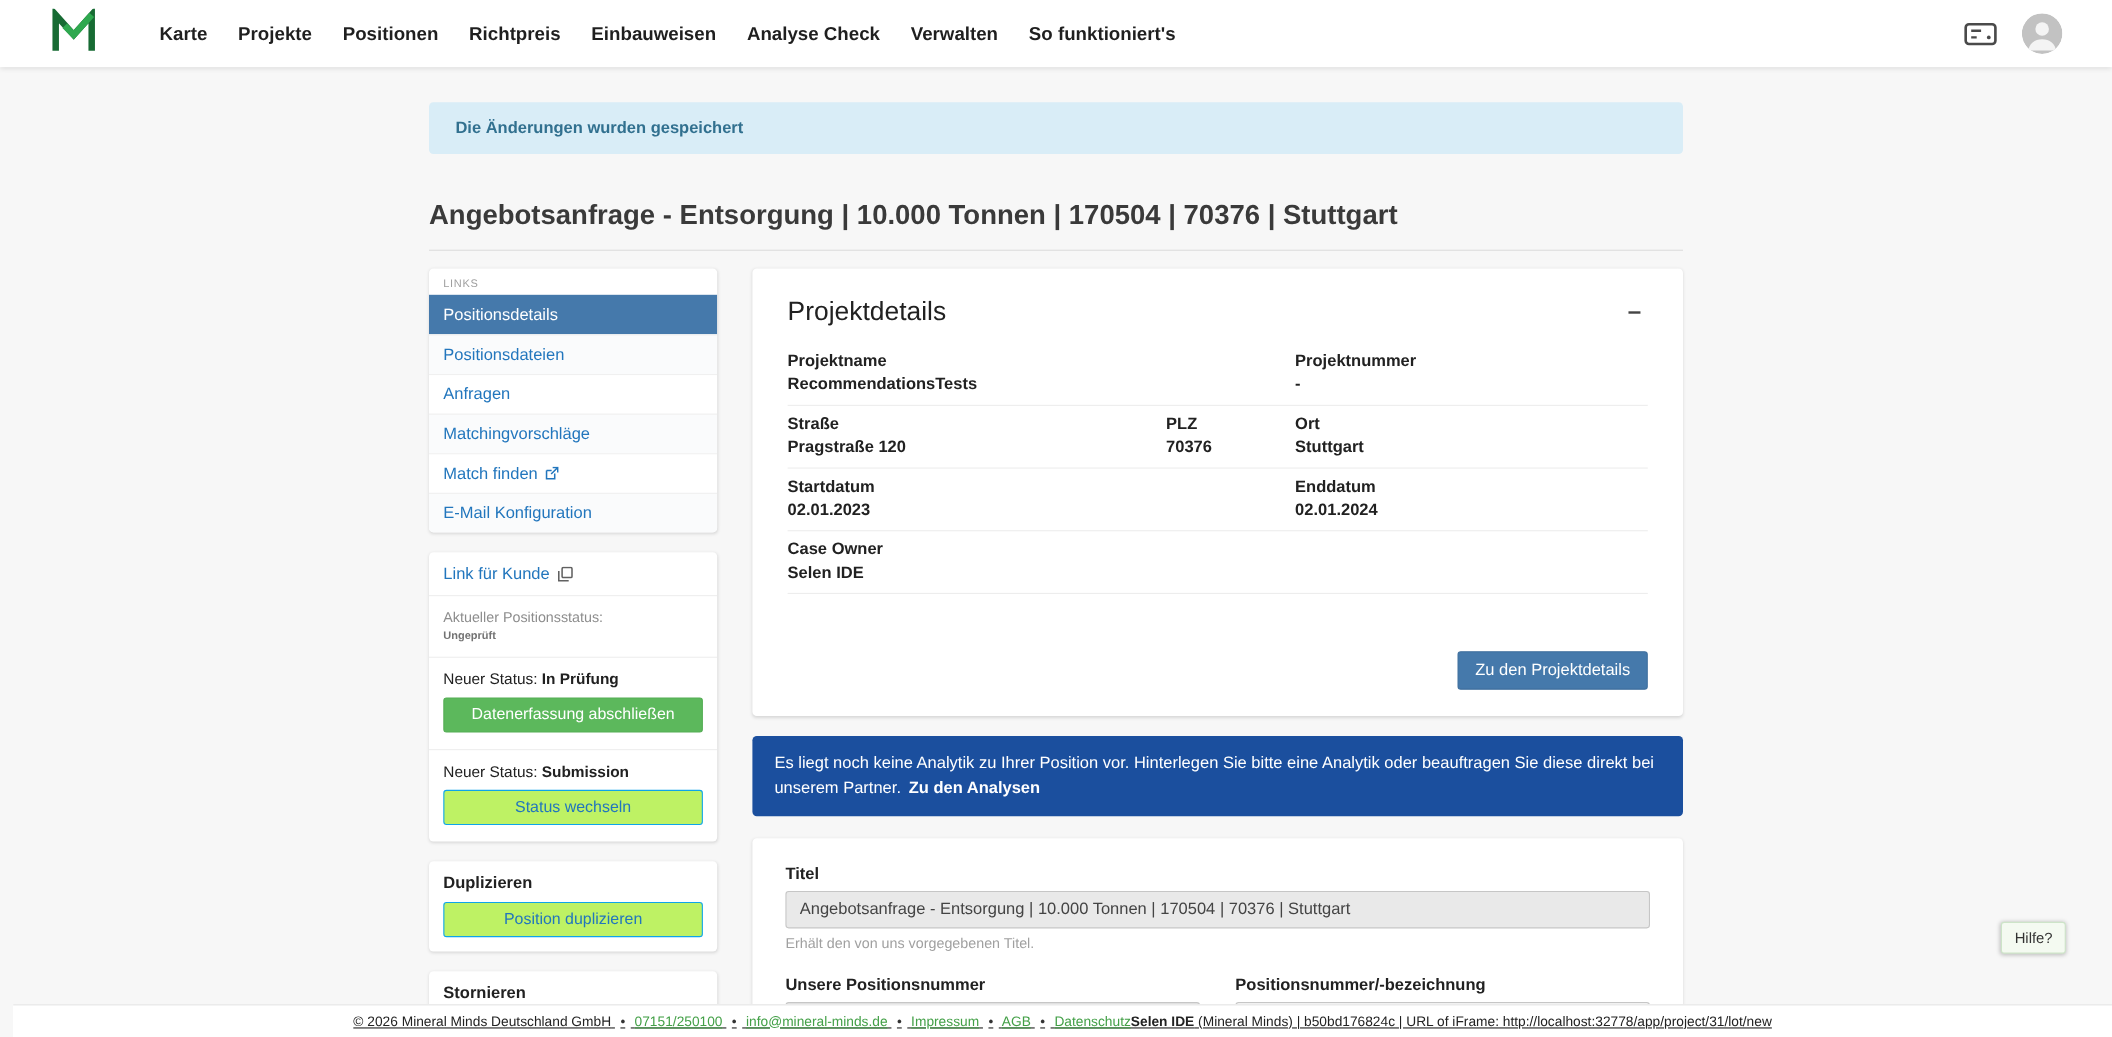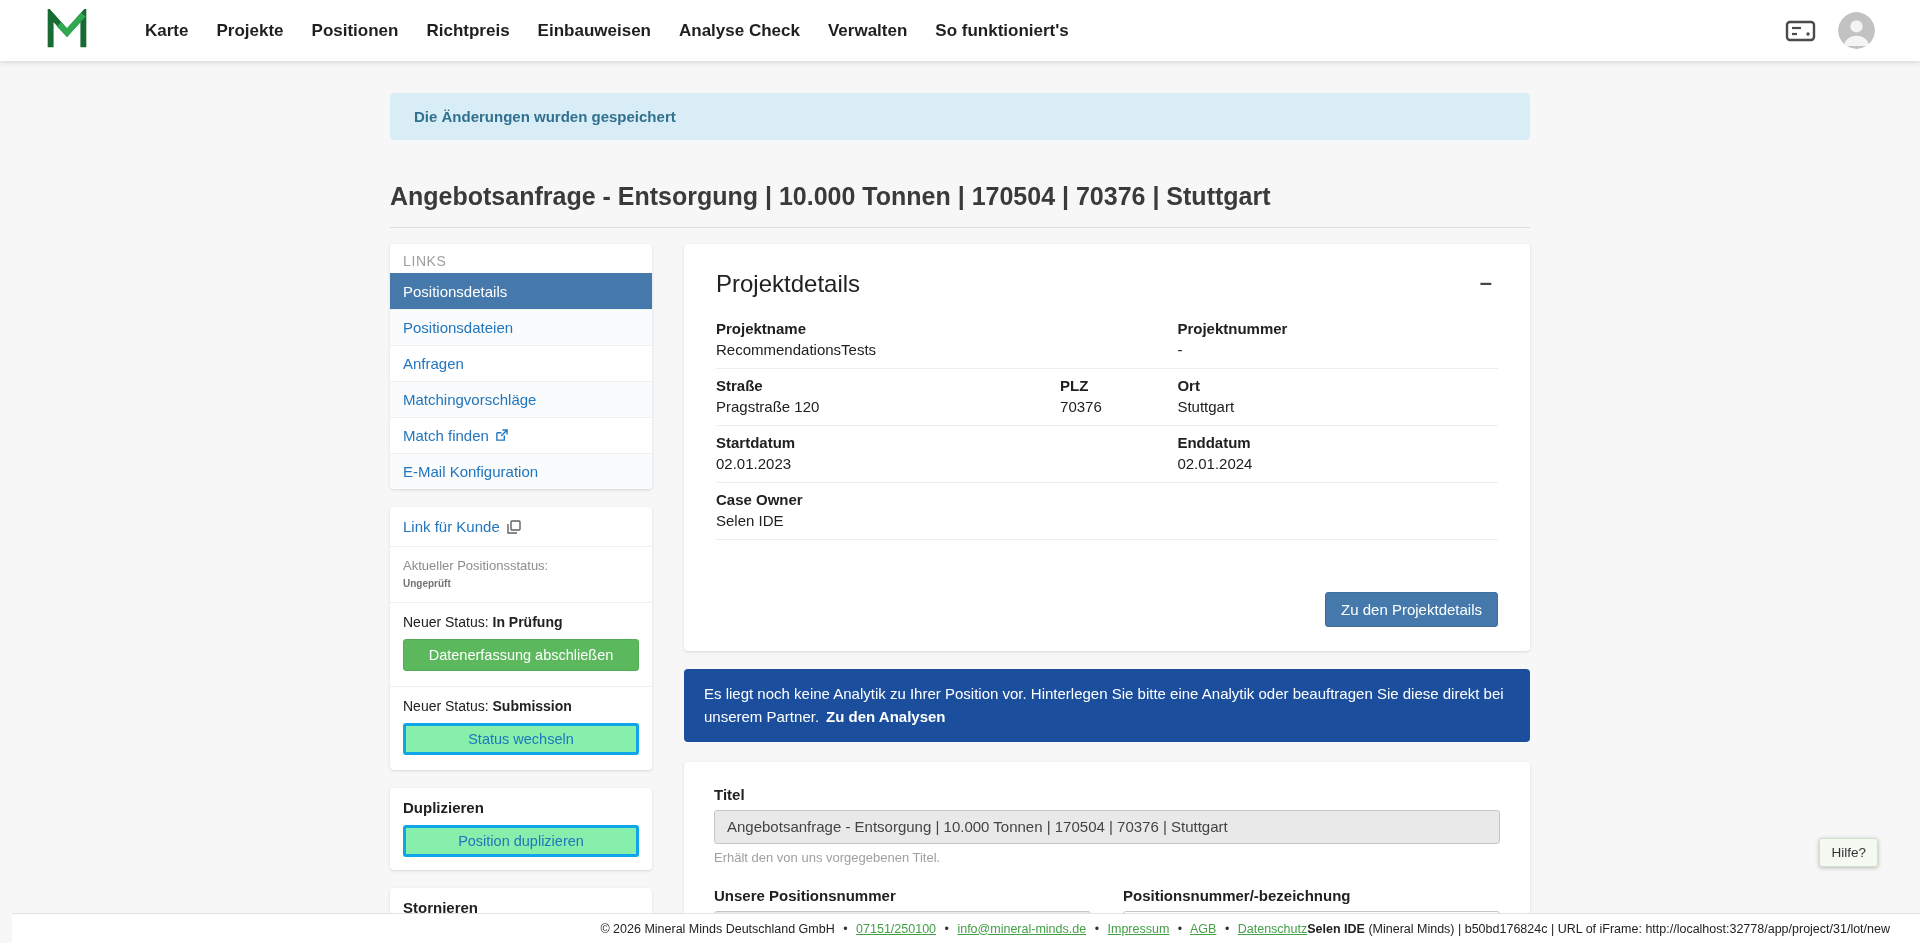--- a/index.html
+++ b/index.html
@@ -46,21 +46,21 @@
   .sidebar { width:262px; flex:none; }
   .main-col { flex:1; min-width:0; }
 
   .card {
     background:#fff; border-radius:4px;
     box-shadow:0 1px 3px rgba(0,0,0,.13);
     margin-bottom:18px; overflow:hidden;
   }
 
   
-  .links-header { padding:9px 13px 4px; font-size:14px; letter-spacing:.6px; color:#9e9e9e; }
+  .links-header { padding:9px 13px 4px; font-size:10px; letter-spacing:.6px; color:#9e9e9e; }
   .side-list .side-item {
     display:flex; align-items:center; gap:6px;
     padding:9px 13px; font-size:15px; color:#2276bd;
     border-top:1px solid #f0f0f0; cursor:pointer;
   }
   .side-list .side-item:nth-child(even) { background:#fafbfc; }
   .side-list .side-item.active {
     background:#4579ab; color:#fff; border-top-color:transparent;
   }
   .ext-icon svg, .copy-icon svg { display:block; }
@@ -73,36 +73,36 @@
   .status-block { padding:11px 13px 13px; border-bottom:1px solid #eee; }
   .muted-label { font-size:13px; color:#8d8d8d; margin-bottom:5px; }
   .status-value { font-size:10px; font-weight:700; color:#737373; }
   .action-block { padding:11px 13px 15px; }
   .action-block.bordered { border-bottom:1px solid #eee; }
   .new-status { font-size:14px; color:#212121; margin-bottom:9px; }
   .new-status b { font-weight:700; }
   .btn { border-radius:3px; font-size:14.5px; }
   .btn-block { display:block; width:100%; height:32px; }
   .btn-green { background:#5cb85c; border:1px solid #54ad54; color:#fff; }
-  .btn-outline-blue { background:#86efac; border:3px solid #0ea5e9; color:#2276bd; }
+  .btn-outline-blue { background:#bef264; border:1px solid #0ea5e9; color:#2276bd; }
 
   .mini-card-body { padding:11px 13px 13px; }
   .mini-title { font-size:15px; font-weight:700; margin-bottom:9px; color:#212121; }
 
   
   .project-card { padding:26px 32px 24px; }
   .project-head { display:flex; justify-content:space-between; align-items:flex-start; margin-bottom:14px; }
   .project-head h2 { font-size:24px; font-weight:500; color:#212121; }
   .collapse-btn { background:none; border:none; font-size:22px; font-weight:700; color:#444; line-height:1; padding:2px 6px; }
   .pd-row {
     display:grid; grid-template-columns:44% 15% 41%;
     padding:8px 0 9px; border-bottom:1px solid #ededed;
   }
   .pd-cell .pd-label { font-size:15px; font-weight:700; color:#212121; margin-bottom:3px; line-height:18px; }
-  .pd-cell .pd-value { font-size:15px; color:#212121; line-height:18px; }
+  .pd-cell .pd-value { font-size:15px; color:#212121; line-height:18px;font-weight:bold; }
   .span2 { grid-column:1 / span 2; }
   .pd-footer { display:flex; justify-content:flex-end; padding-top:18px; }
   .btn-primary { background:#4579ab; border:1px solid #3f6f9d; color:#fff; padding:8px 15px; font-size:15px; border-radius:3px;margin-top:34px; }
 
   
   .analytics-banner {
     background:#1b4f9e; color:#fff; border-radius:4px;
     padding:13px 20px; font-size:15px; line-height:1.55;
     margin:0 0 20px;
   }
@@ -124,22 +124,22 @@
     position:fixed; right:42px; bottom:76px; z-index:120;
     background:#f4faf1; border:1px solid #cde4c8; border-radius:3px;
     padding:6px 11px; font-size:13.5px; color:#333;
     box-shadow:0 1px 4px rgba(0,0,0,.25);
   }
 
   
   .footer {
     position:fixed; left:12px; right:0; bottom:0; height:30px; z-index:110;
     background:#fff; border-top:1px solid #e3e3e3;
-    display:flex; align-items:center; justify-content:flex-end;
-    padding:0 30px; font-size:12.5px; color:#222;
+    display:flex; align-items:center; justify-content:center;
+    padding:0 30px; font-size:12.5px; color:#222;text-decoration:underline;
   }
   .footer a { color:#43a047; text-decoration:underline; cursor:pointer; }
   .footer .sep { margin:0 5px; color:#333; }
   .footer-right b { font-weight:700; }
 </style>
 </head>
 <body>
 
 <nav class="navbar">
   <div class="nav-left">

